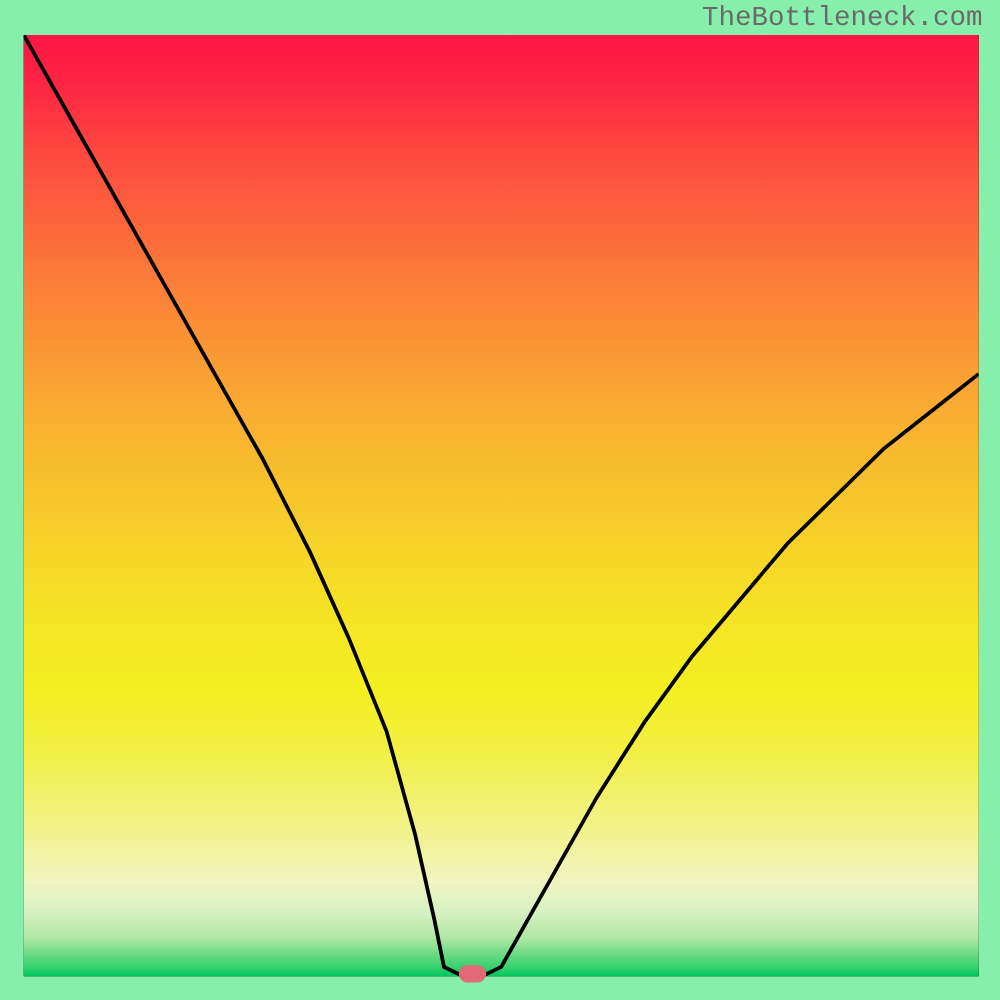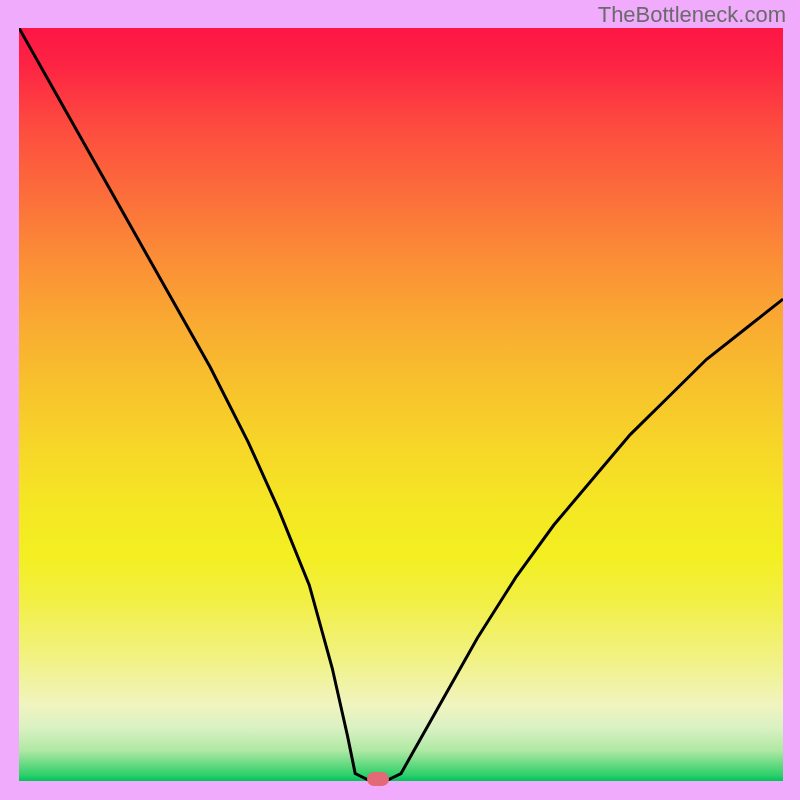--- a/index.html
+++ b/index.html
@@ -7,22 +7,23 @@
     padding: 0;
     background: #000;
     width: 800px;
     height: 800px;
     overflow: hidden;
     font-family: Arial, sans-serif;
   }
   .frame {
     width: 800px;
     height: 800px;
-    background: #f0abfc;
+    background: #86efac;
     position: relative;
+    font-family: Liberation Mono, monospace;
   }
   .watermark {
     position: absolute;
     top: 2px;
     right: 14px;
     color: #6a6a6a;
     font-size: 22px;
     font-weight: 500;
     z-index: 3;
   }

